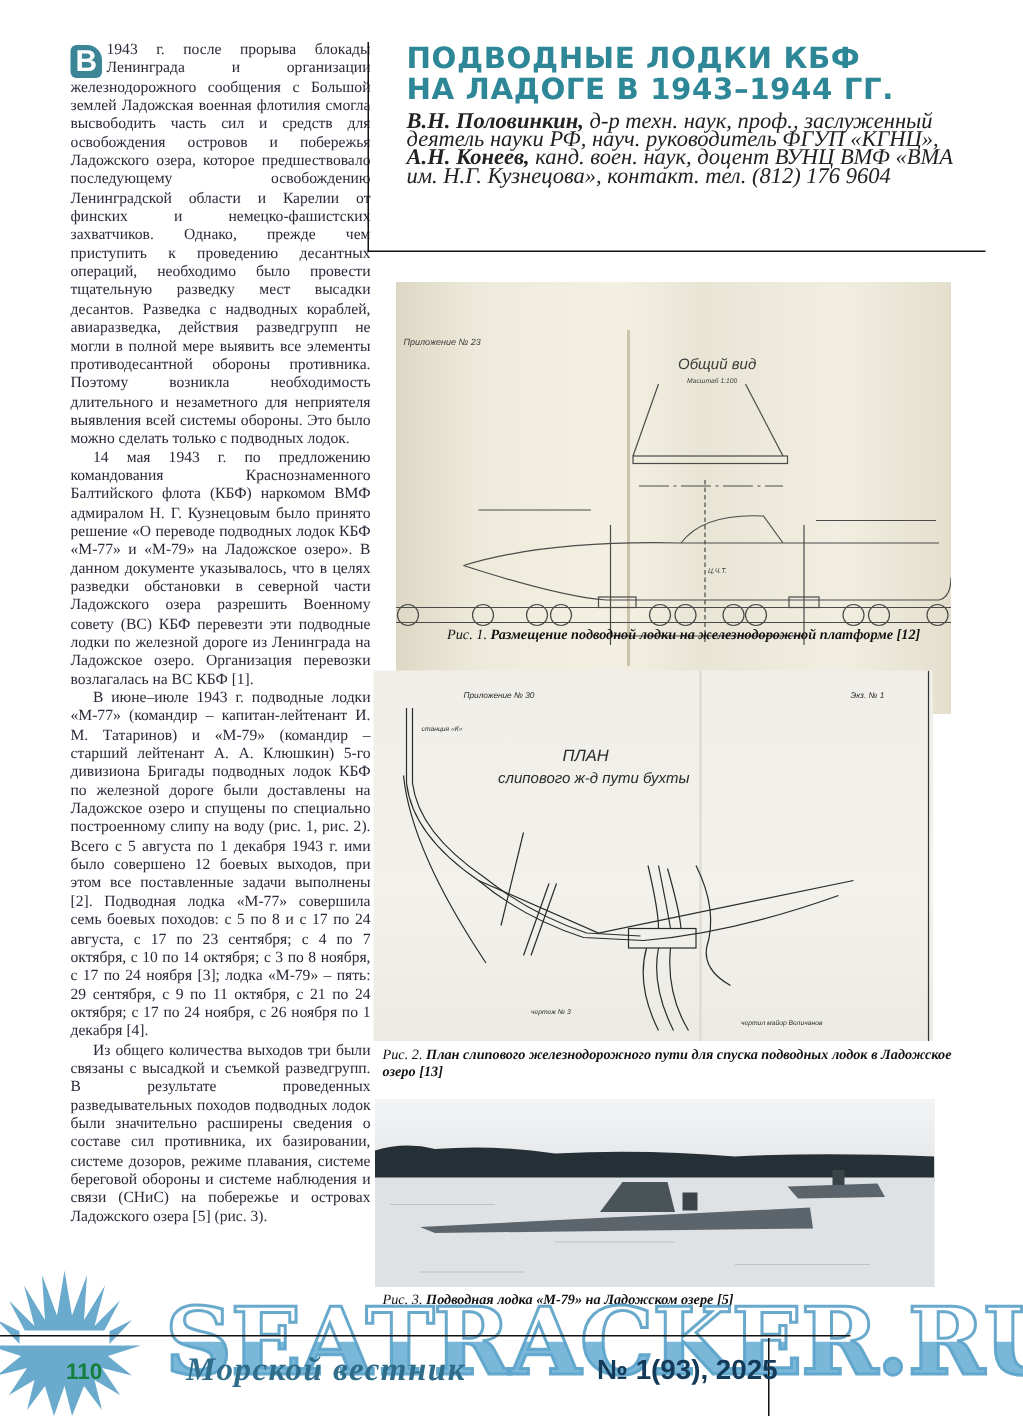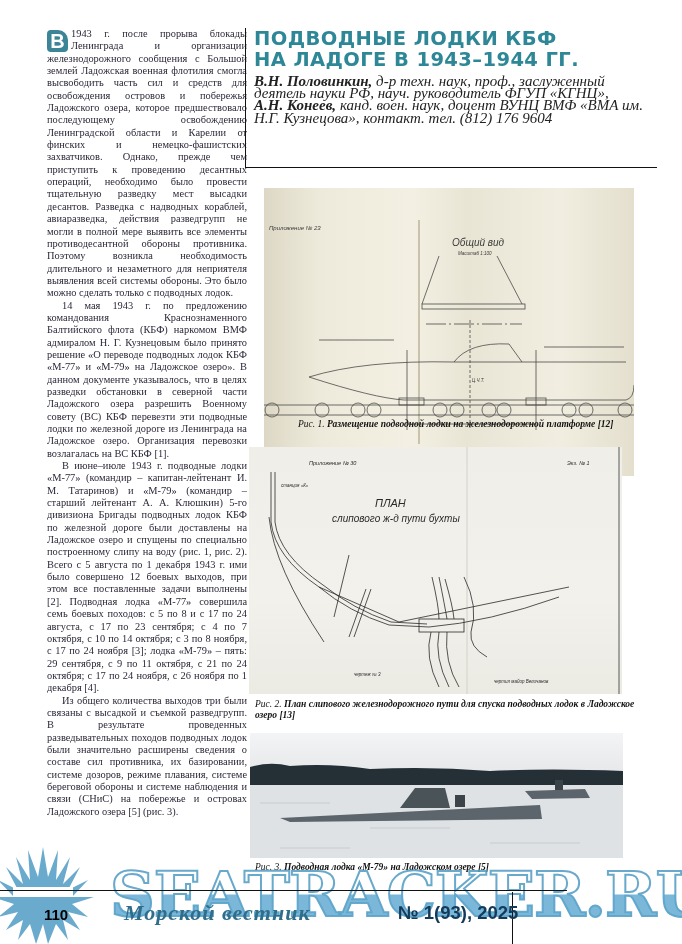--- a/index.html
+++ b/index.html
@@ -6,21 +6,21 @@
   html, body { width:682px; height:944px; background:#fff; overflow:hidden; }
   body { position:relative; font-family:"Liberation Serif", serif; color:#2a2433; }
 
   
   .col-left { position:absolute; left:47px; top:28px; width:200px; font-size:10.4px; line-height:12.35px; text-align:justify; color:#2e2838; }
   .col-left p { text-indent:15px; margin:0; }
   .col-left p.first { text-indent:0; }
   .dropcap { float:left; width:21px; height:22px; margin:2px 3px 0 0; background:#3b8596; color:#fff; font-family:"Liberation Sans", sans-serif; font-weight:bold; font-size:20px; line-height:22px; text-align:center; border-radius:4px 10px 4px 4px; }
 
   
-  .title-block { position:absolute; left:245px; top:28px; width:412px; height:140px; border-left:1.5px solid #111; border-bottom:1.5px solid #111; padding-left:8px; }
+  .title-block { position:absolute; left:245px; top:28px; width:412px; height:140px; border-left:1.5px solid #111; border-bottom:1.5px solid #111; padding-left:25px; }
   .title { font-family:"DejaVu Sans", sans-serif; font-weight:900; color:#2e8797; font-size:19.5px; line-height:21px; letter-spacing:0.4px; margin-top:0; }
   .title span { display:block; }
   .authors { margin-top:5px; font-size:15px; line-height:12.2px; font-style:italic; color:#222; }
   .authors b { font-style:italic; font-weight:bold; }
 
   
   .fig { position:absolute; overflow:hidden; }
   .fig1 { left:254px; top:188px; width:370px; height:288px; background:linear-gradient(90deg,#ddd8c5 0%,#eeeadb 15%,#f3f0e3 40%,#e9e5d5 55%,#f1eee1 80%,#e4dfcd 100%);margin-left:10px; }
   .fig2 { left:249px; top:447px; width:373px; height:247px; background:linear-gradient(180deg,#efeee8,#f2f1ec 60%,#ebeae3); }
   .fig3 { left:250px; top:733px; width:373px; height:125px; background:#e4e7ea; }
@@ -28,21 +28,21 @@
 
   .caption { position:absolute; left:255px; font-size:9.5px; line-height:11px; color:#111; font-style:italic; }
   .caption b { font-weight:bold; }
   .cap1 { top:419px; width:420px;margin-left:43px; }
   .cap2 { top:699px; width:380px; }
   .cap3 { top:862px; width:380px; }
 
   
   .rule-h { position:absolute; left:0; top:890px; width:567px; height:1px; background:#111; }
   .rule-v { position:absolute; left:512px; top:892px; width:1px; height:52px; background:#111; }
-  .page-num { position:absolute; left:44px; top:906px; font-family:"Liberation Sans", sans-serif; font-weight:bold; font-size:15px; color:#000000; }
+  .page-num { position:absolute; left:44px; top:906px; font-family:"Liberation Sans", sans-serif; font-weight:bold; font-size:15px; color:#15803d; }
   .mag-name { position:absolute; left:124px; top:900px; font-family:"Liberation Serif", serif; font-style:italic; font-weight:bold; font-size:22px; color:#2f6d8a; letter-spacing:1px; }
   .issue { position:absolute; left:398px; top:902px; font-family:"Liberation Sans", sans-serif; font-weight:bold; font-size:18.5px; color:#143a59; }
 
   
   .wm-text { position:absolute; left:110px; top:858px; font-family:"DejaVu Serif", serif; font-weight:bold; font-size:62px; letter-spacing:-1px; color:transparent; -webkit-text-stroke:2px #4f9bc4; opacity:0.85; white-space:nowrap; }
   .wm-fill { position:absolute; left:110px; top:858px; font-family:"DejaVu Serif", serif; font-weight:bold; font-size:62px; letter-spacing:-1px; color:#5aa6cf; opacity:0.8; white-space:nowrap; clip-path:inset(50% 0 0 0); }
   .wm-sun { position:absolute; left:-12px; top:842px; width:110px; height:102px; }
 </style>
 </head>
 <body>

